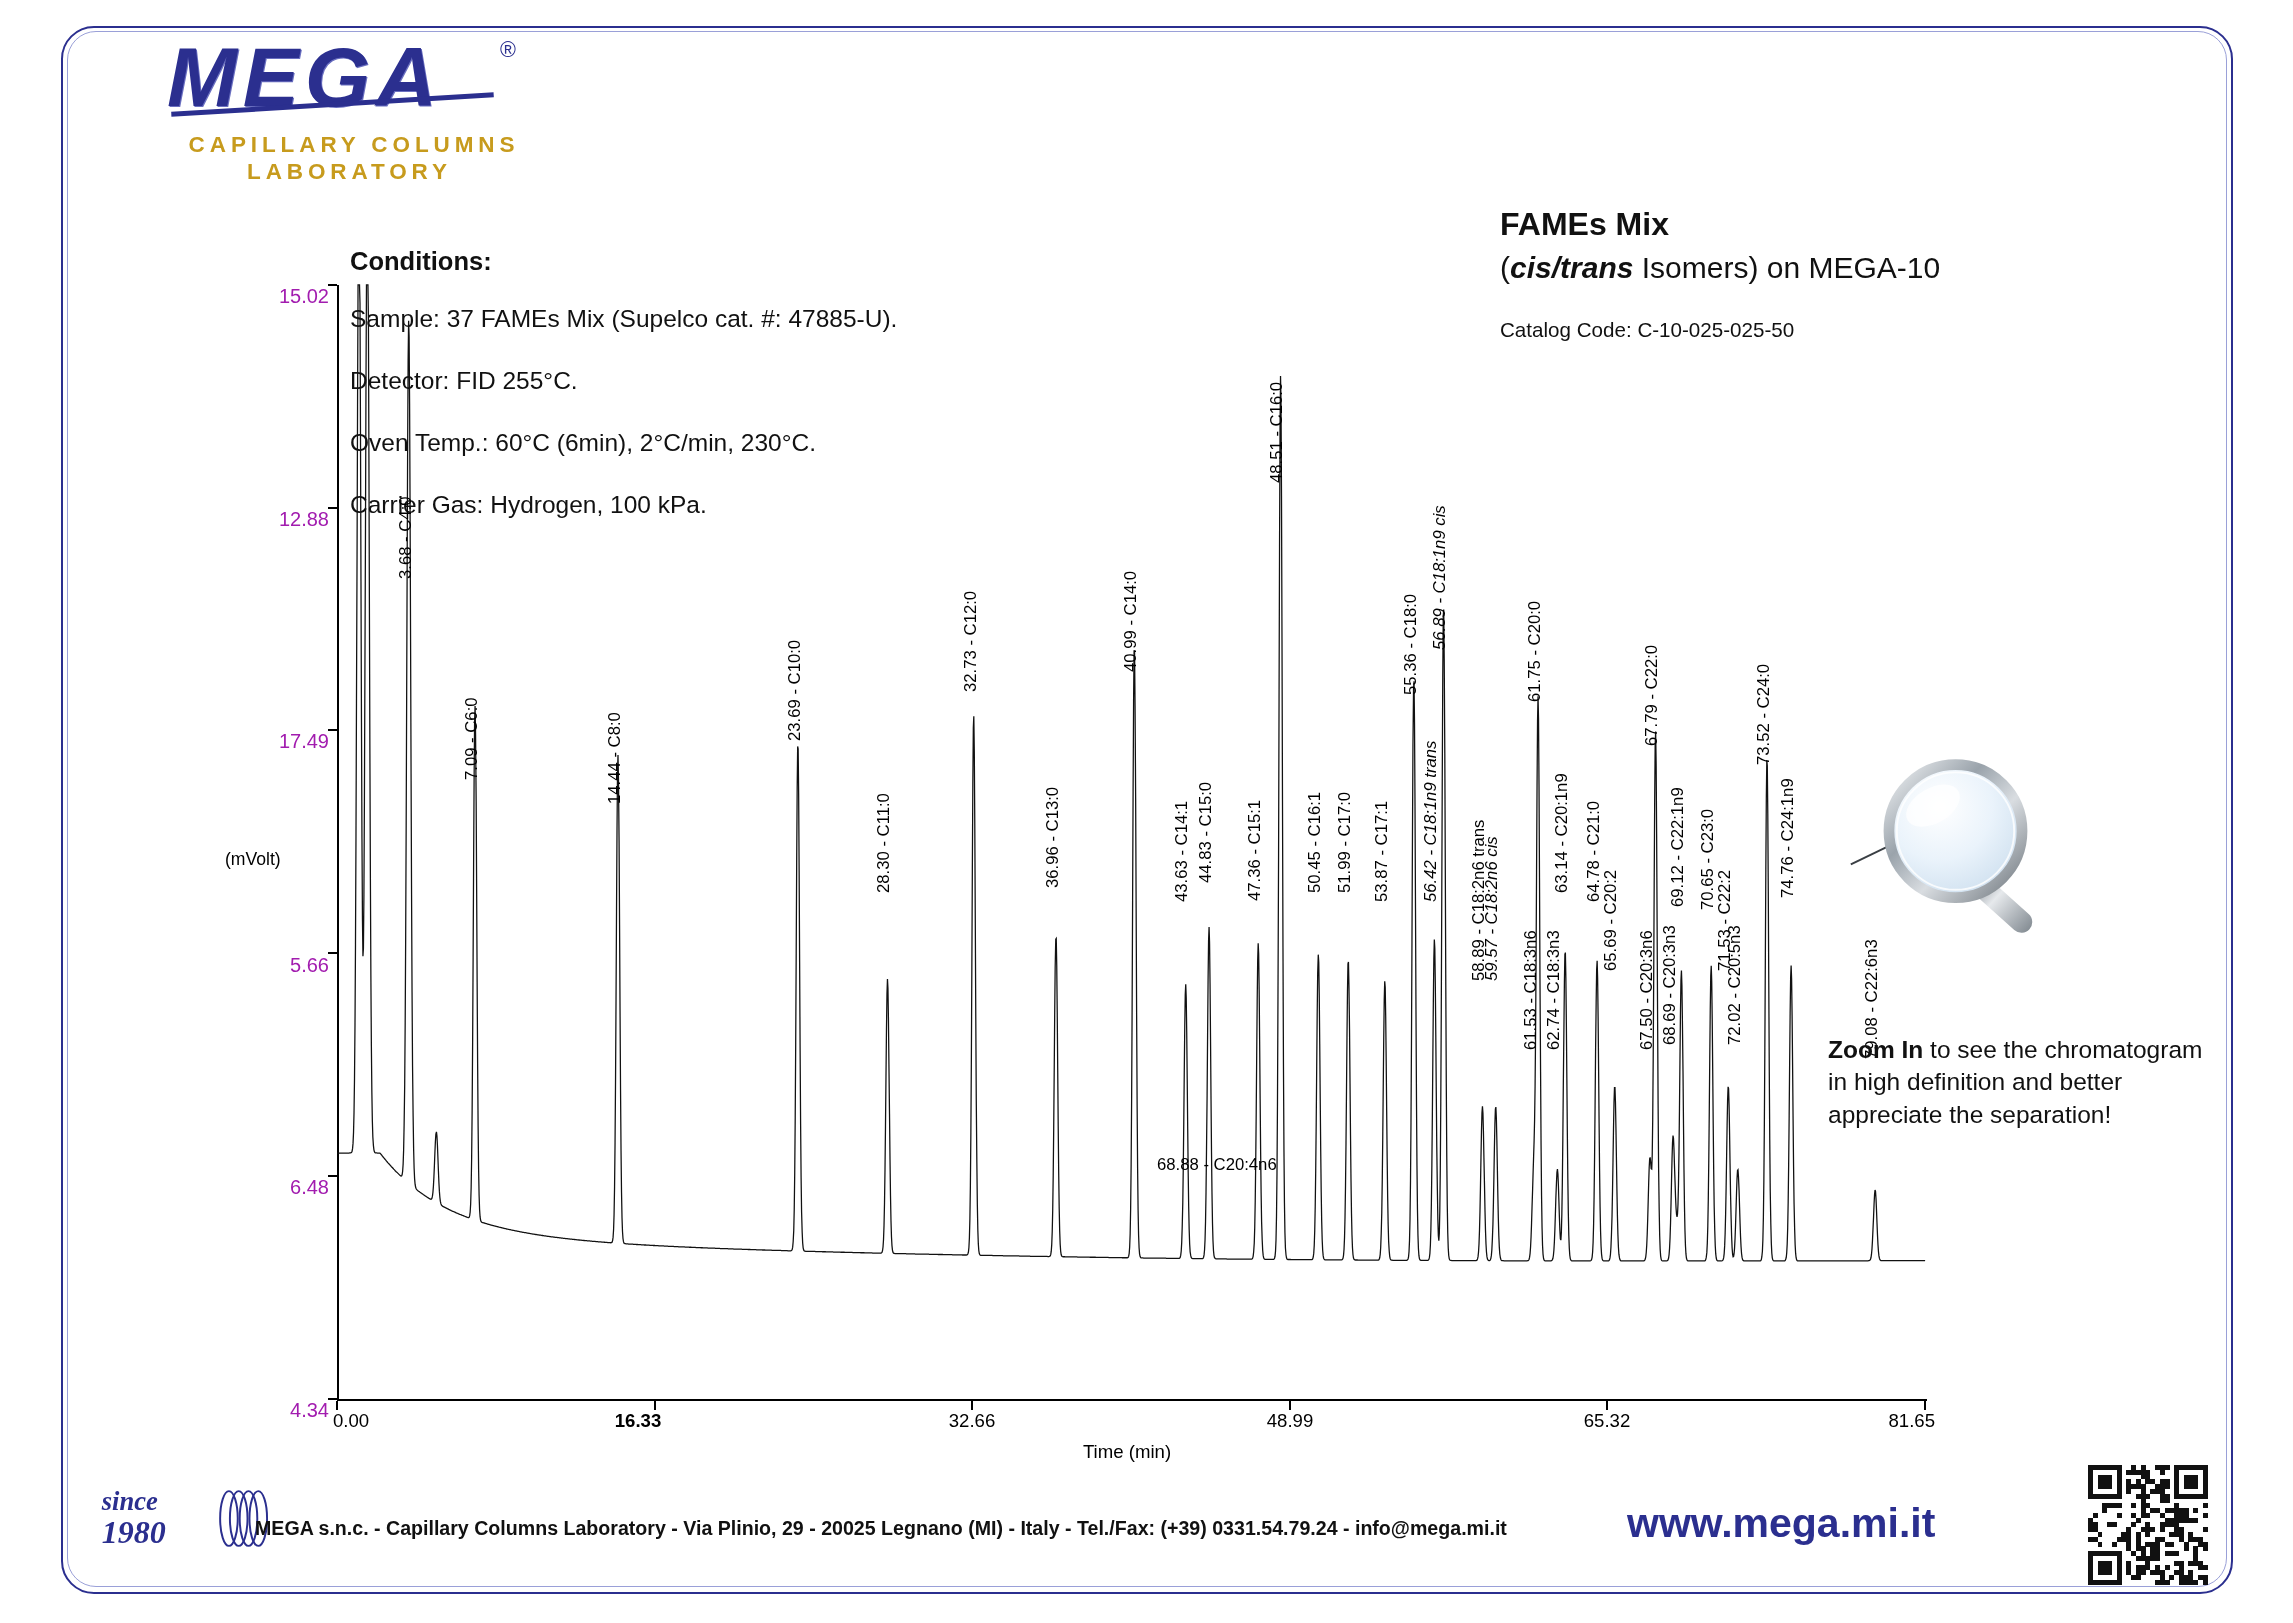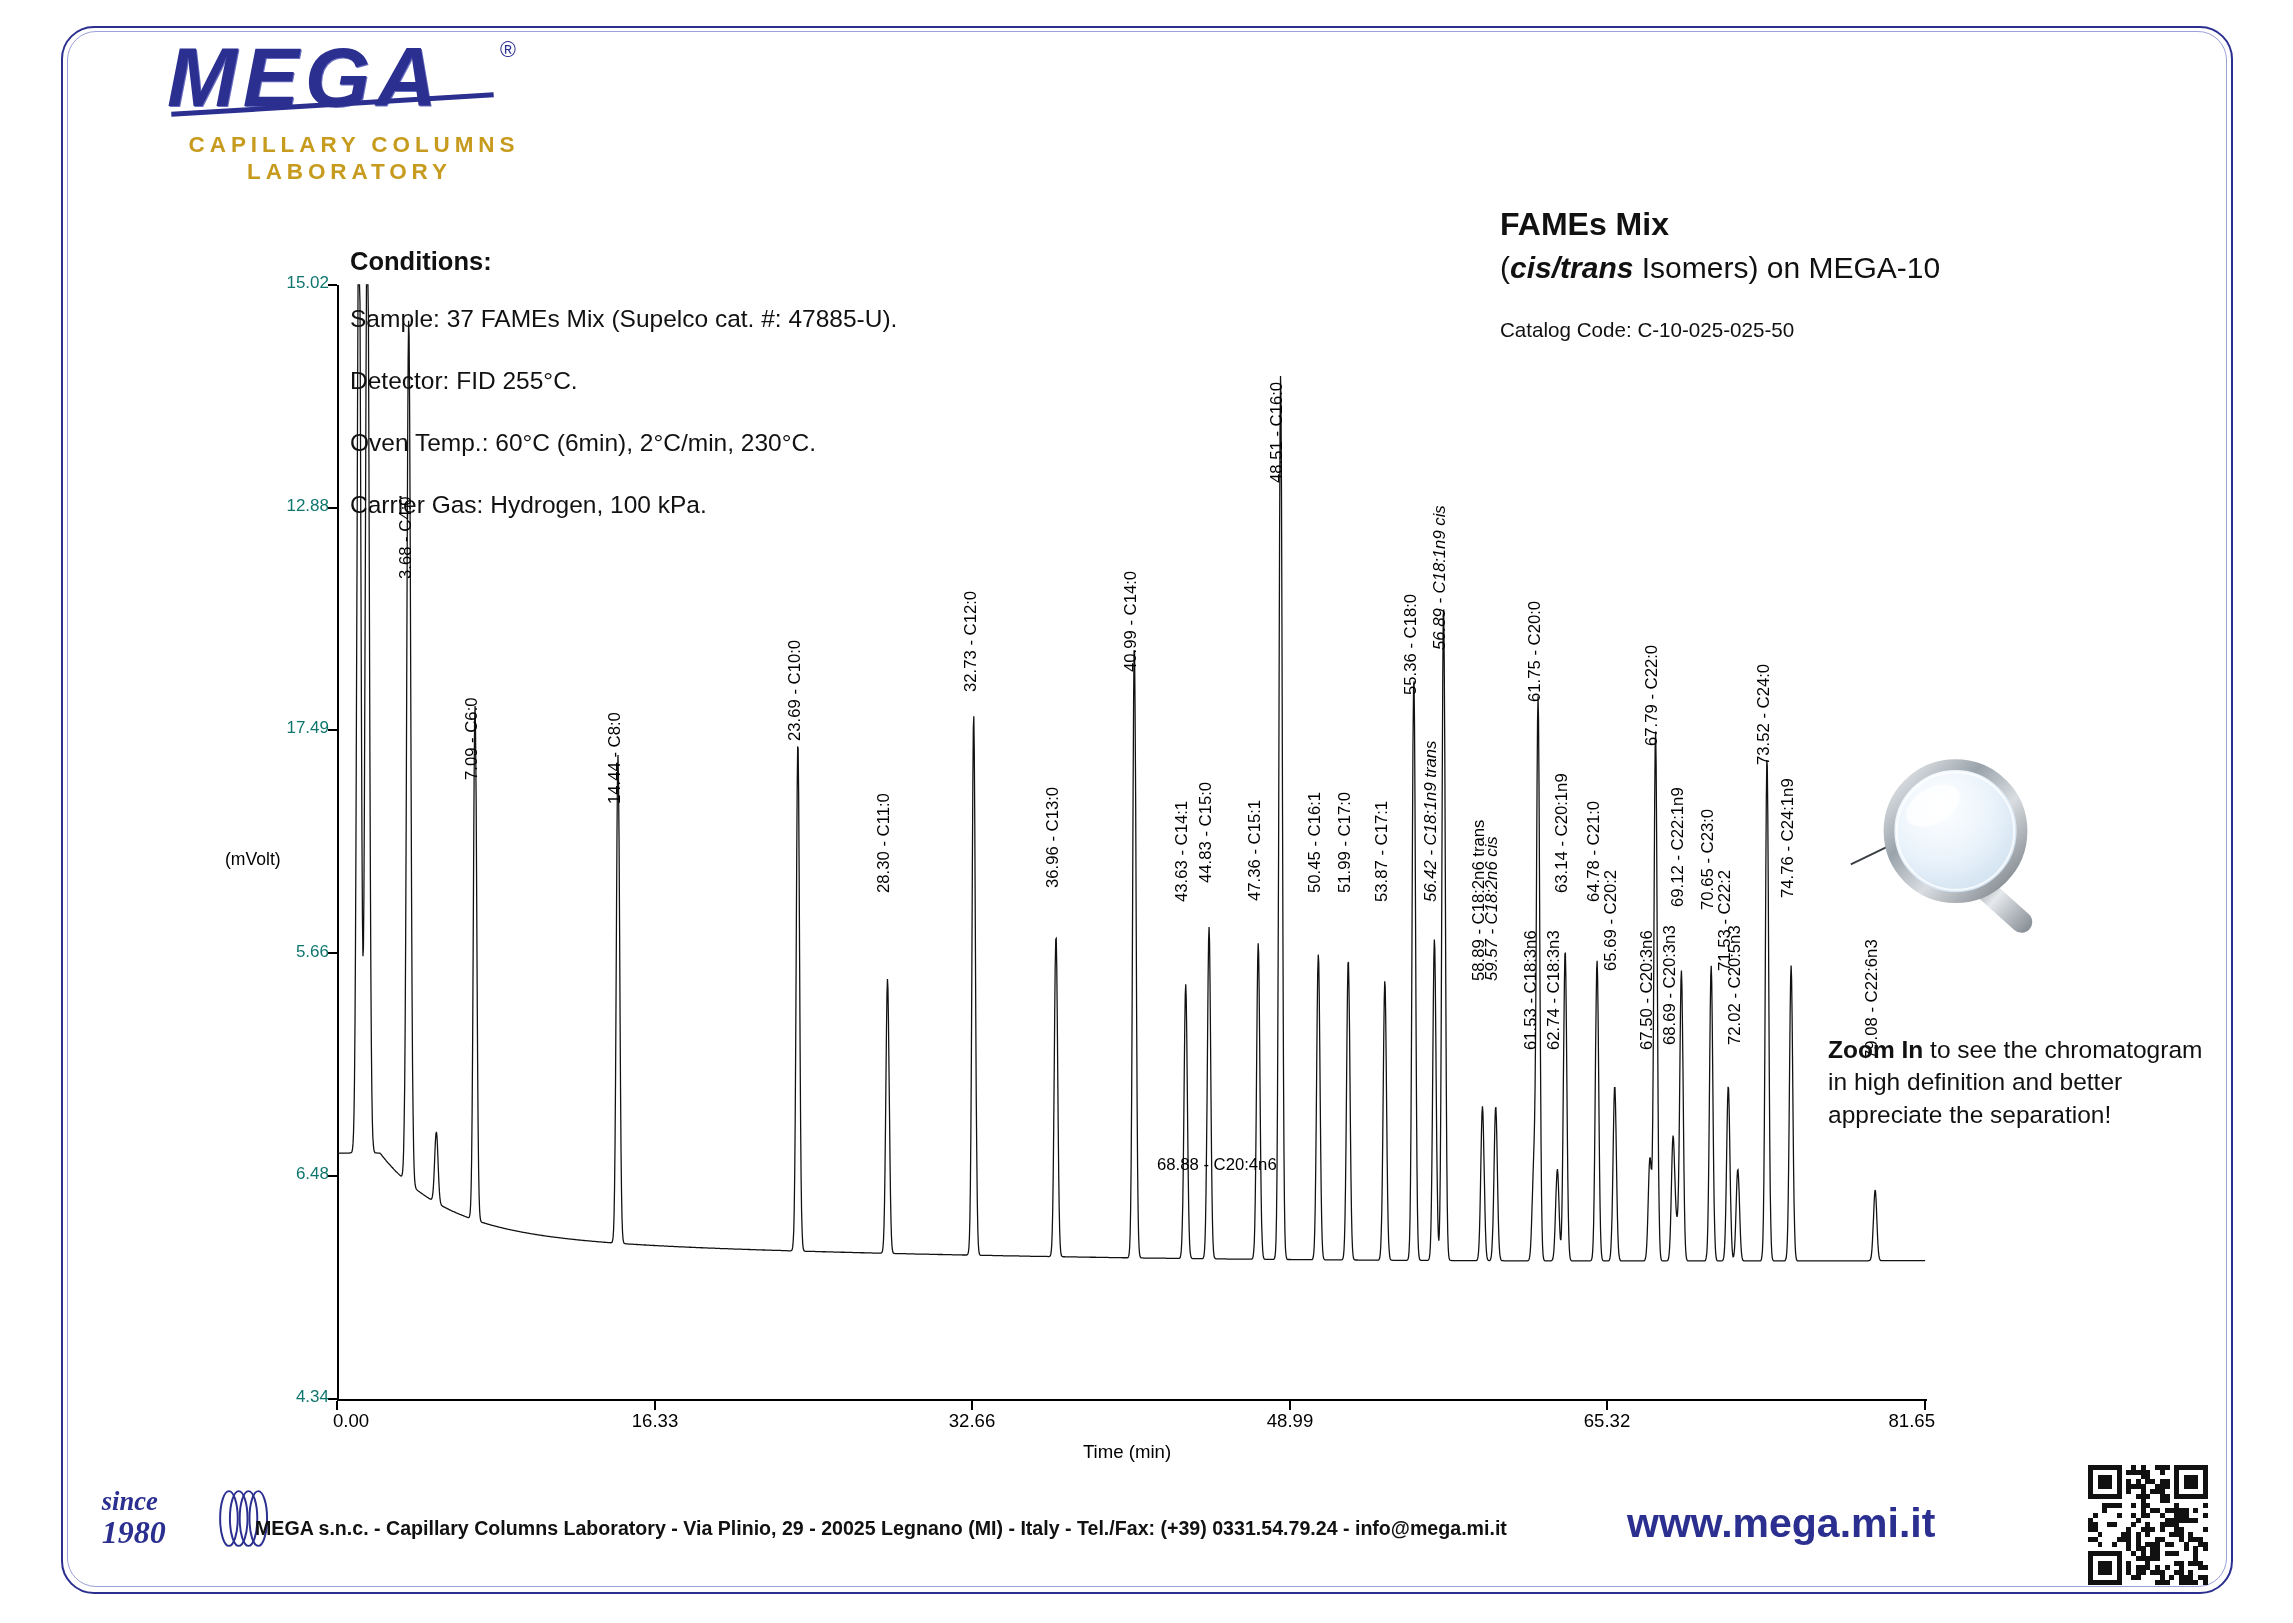--- a/index.html
+++ b/index.html
@@ -157,24 +157,25 @@
     position: absolute;
     left: 190px;
     top: 1134px;
     width: 1590px;
     height: 2px;
     background: #000;
   }
   .ytick-label {
     position: absolute;
     right: 1465px;
-    font-size: 17px;
-    color: #0f766e;
+    font-size: 20px;
+    color: #a21caf;
     text-align: right;
     width: 118px;
+    margin-top: 12px;
   }
   .ytick-mark {
     position: absolute;
     left: 181px;
     width: 8.8px;
     height: 2px;
     background: #000;
   }
   .yaxis-unit {
     position: absolute;
@@ -341,21 +342,21 @@
       <div class="ytick-label" style="top: 677px;">5.66</div>
       <div class="ytick-mark" style="top: 464px;"></div>
       <div class="ytick-label" style="top: 453px;">17.49</div>
       <div class="ytick-mark" style="top: 242px;"></div>
       <div class="ytick-label" style="top: 231px;">12.88</div>
       <div class="ytick-mark" style="top: 18.6px;"></div>
       <div class="ytick-label" style="top: 7.8px;">15.02</div>
       <div class="xtick-mark" style="left: 189px;"></div>
       <div class="xtick-label" style="left: 186px; transform: none;">0.00</div>
       <div class="xtick-mark" style="left: 507px;"></div>
-      <div class="xtick-label" style="left: 508px;">16.33</div>
+      <div class="xtick-label" style="left: 491px; font-weight: bold;">16.33</div>
       <div class="xtick-mark" style="left: 824px;"></div>
       <div class="xtick-label" style="left: 825px;">32.66</div>
       <div class="xtick-mark" style="left: 1142px;"></div>
       <div class="xtick-label" style="left: 1143px;">48.99</div>
       <div class="xtick-mark" style="left: 1459px;"></div>
       <div class="xtick-label" style="left: 1460px;">65.32</div>
       <div class="xtick-mark" style="left: 1777px;"></div>
       <div class="xtick-label" style="left: 1788px; transform: translateX(-100%);">81.65</div>
       <div class="peak-label" style="left: 269px; top: 294px;">3.68 - C4:0</div>
       <div class="peak-label" style="left: 335px; top: 495px;">7.09 - C6:0</div>

